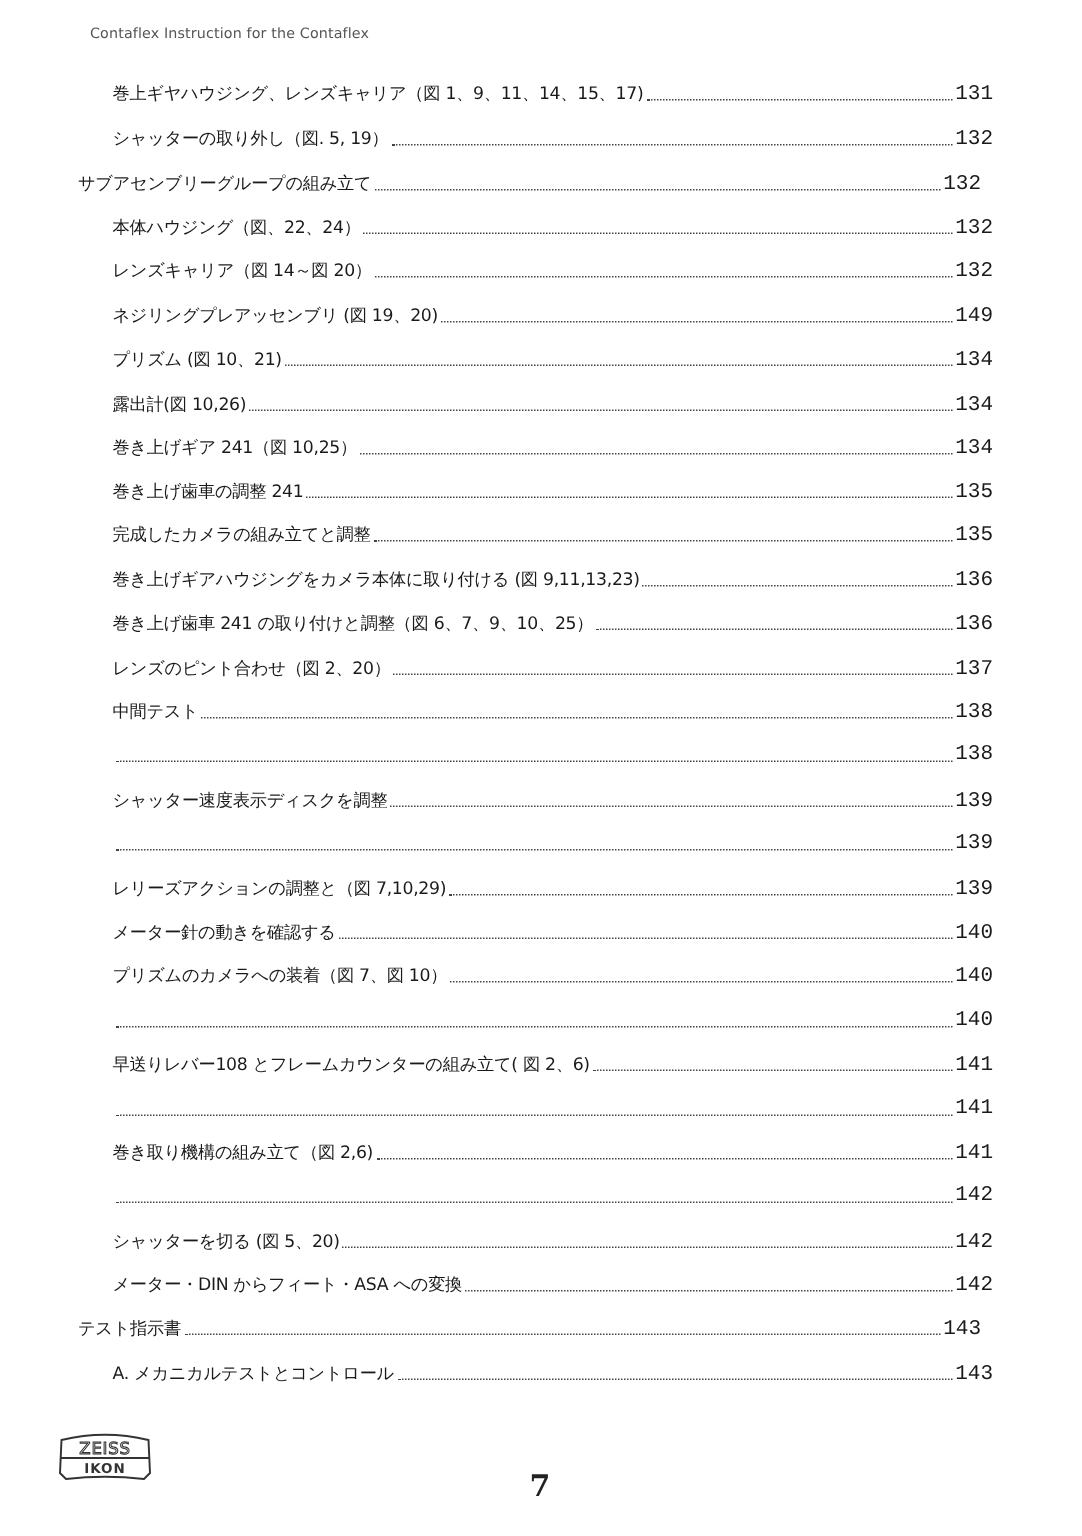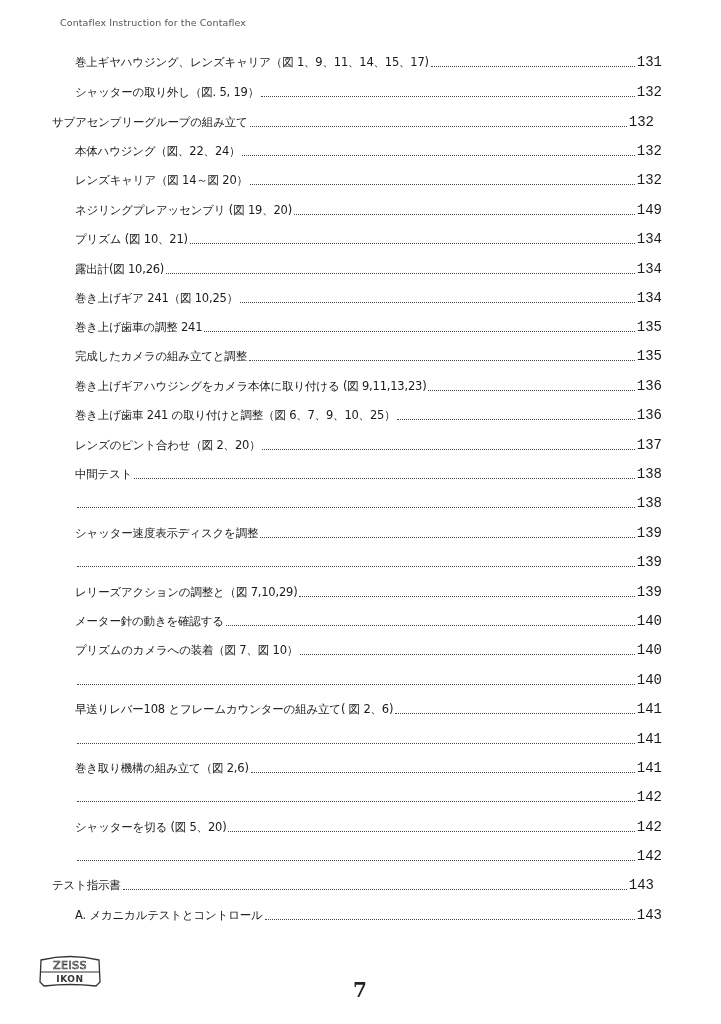--- a/index.html
+++ b/index.html
@@ -168,20 +168,21 @@
   <div class="toc-row lvl2" style="top:737px">
       <span class="toc-leader"></span>
       <span class="toc-page">142</span>
     </div>
   <div class="toc-row lvl2" style="top:767px">
       <span class="toc-title">シャッターを切る (図 5、20)</span>
       <span class="toc-leader"></span>
       <span class="toc-page">142</span>
     </div>
   <div class="toc-row lvl2" style="top:796px">
+      <span class="toc-title">メーター・DIN からフィート・ASA への変換</span>
       <span class="toc-leader"></span>
       <span class="toc-page">142</span>
     </div>
   <div class="toc-row lvl1" style="top:825px">
       <span class="toc-title">テスト指示書</span>
       <span class="toc-leader"></span>
       <span class="toc-page">143</span>
     </div>
   <div class="toc-row lvl2" style="top:855px">
       <span class="toc-title">A. メカニカルテストとコントロール</span>

